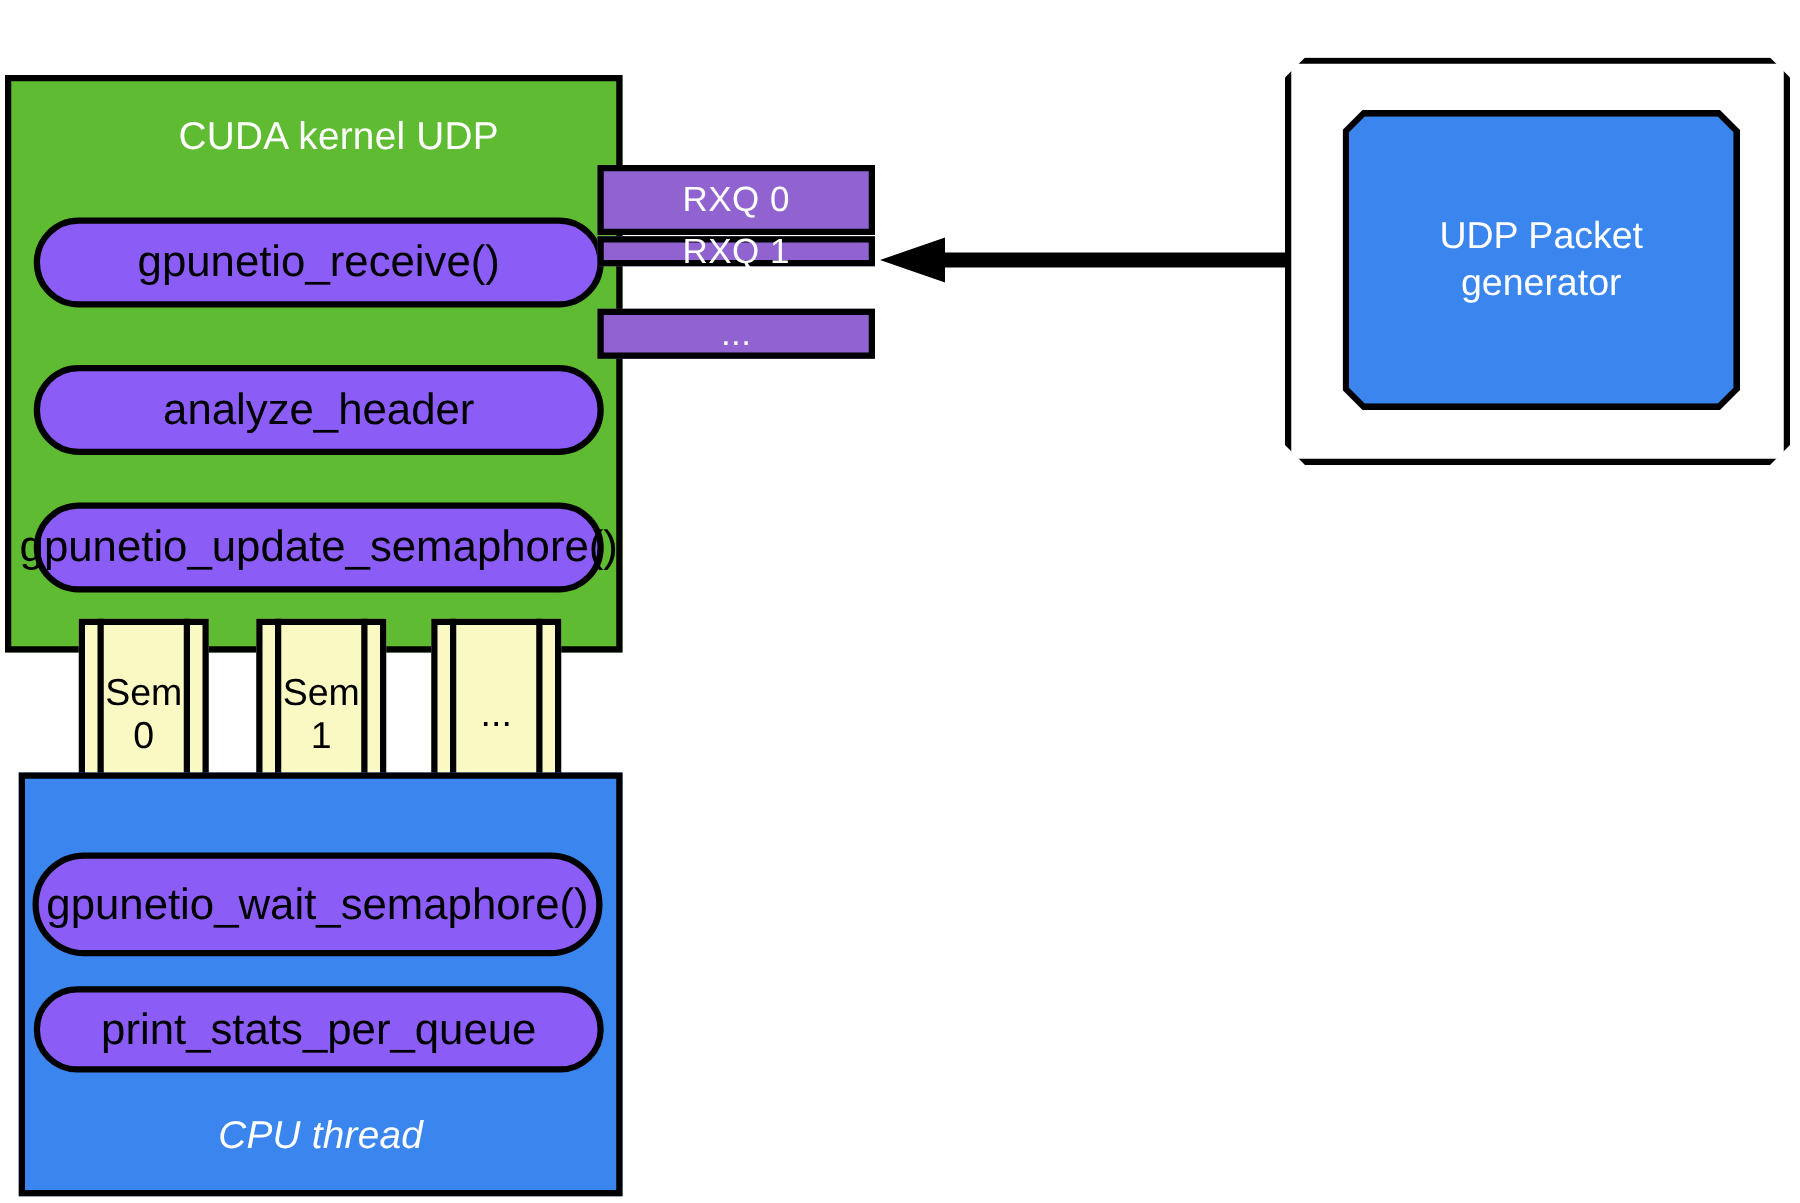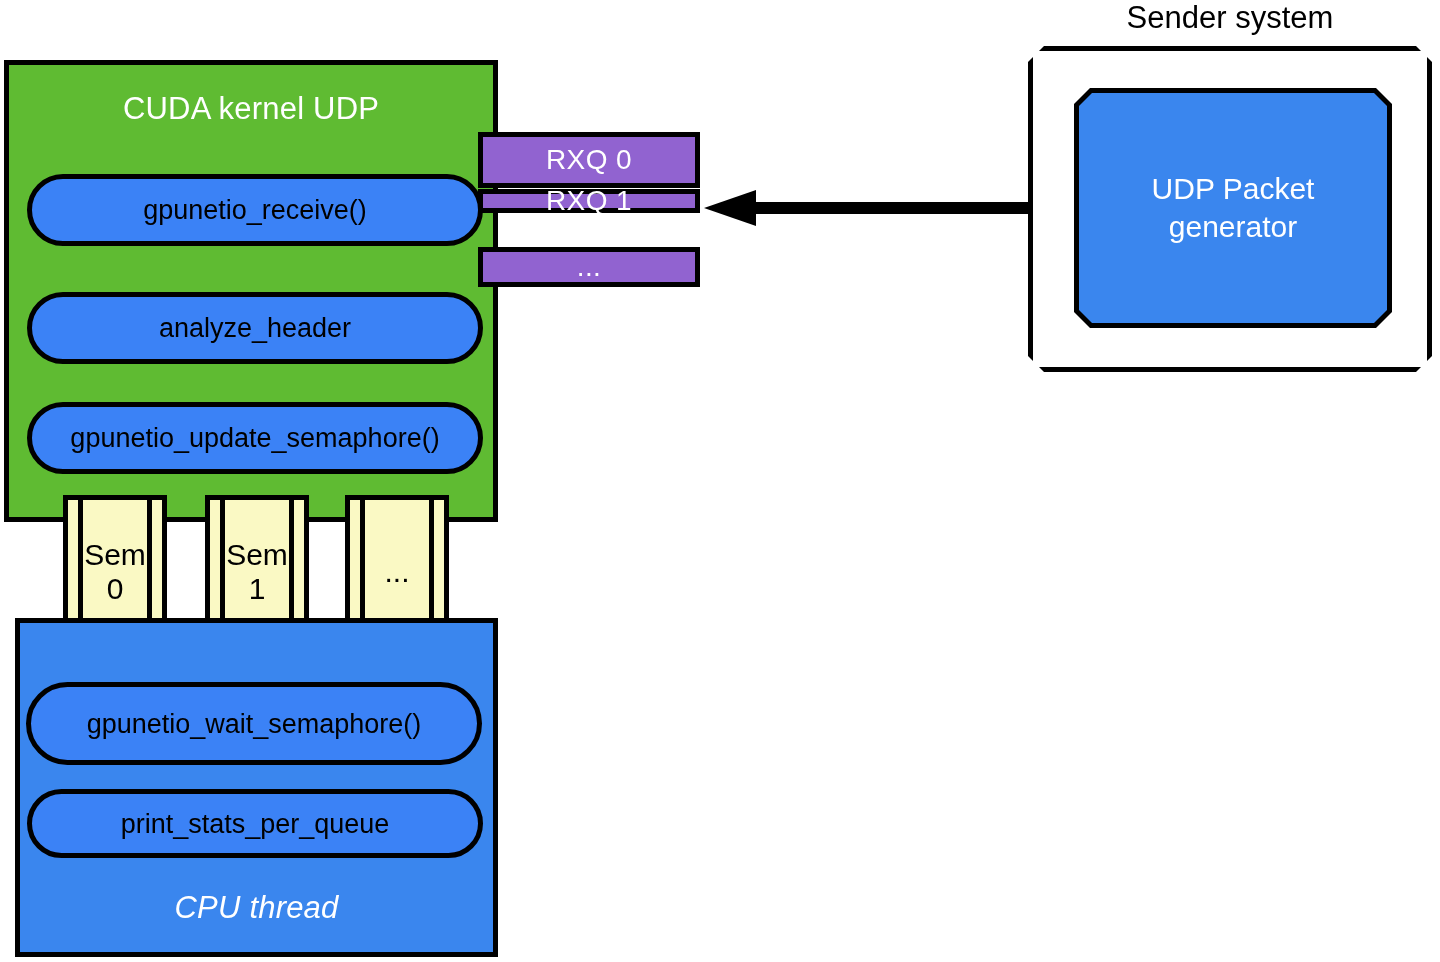--- a/index.html
+++ b/index.html
@@ -42,35 +42,35 @@
   .block-title {
     position: absolute;
     left: 0;
     width: 100%;
     text-align: center;
     color: #ffffff;
     font-size: 31px;
     line-height: 36px;
     letter-spacing: 0.2px;
   }
-  #cuda-title { top: 26px; }
+  #cuda-title { top: 26px; padding-left: 20px; }
   #cpu-title  { bottom: 26px; font-style: italic; }
 
   
   .pill {
     position: absolute;
     box-sizing: border-box;
-    background: #3b82f6;
+    background: #8b5cf6;
     border: 5px solid #000000;
     border-radius: 999px;
     display: flex;
     align-items: center;
     justify-content: center;
     color: #000000;
-    font-size: 27px;
+    font-size: 35px;
     line-height: 30px;
     text-align: center;
     white-space: nowrap;
   }
   #pill-receive   { left: 27px; top: 174px; width: 456px; height: 72px; }
   #pill-analyze   { left: 27px; top: 292px; width: 456px; height: 72px; }
   #pill-update    { left: 27px; top: 402px; width: 456px; height: 72px; }
   #pill-wait      { left: 26px; top: 682px; width: 456px; height: 83px; }
   #pill-print     { left: 27px; top: 789px; width: 456px; height: 69px; text-align: right; }
 
@@ -266,21 +266,20 @@
     <span>gpunetio_wait_semaphore()</span>
   </div>
 
   <div class="pill" id="pill-print">
     <span>print_stats_per_queue</span>
   </div>
 
   <div id="arrow-shaft"></div>
   <div id="arrow-head"></div>
 
-  <div id="sender-label">Sender system</div>
 
   <div id="sender-outer">
     <div id="sender-outer-inner"></div>
   </div>
 
   <div id="sender-inner">
     <div id="sender-inner-fill">
       <span id="sender-inner-label">UDP Packet
 generator</span>
     </div>

